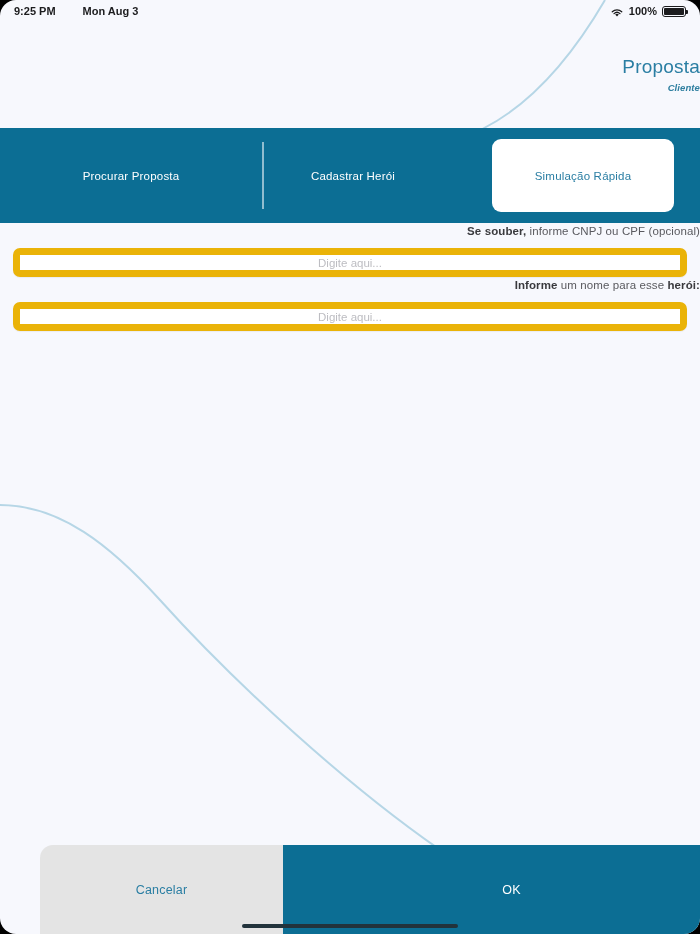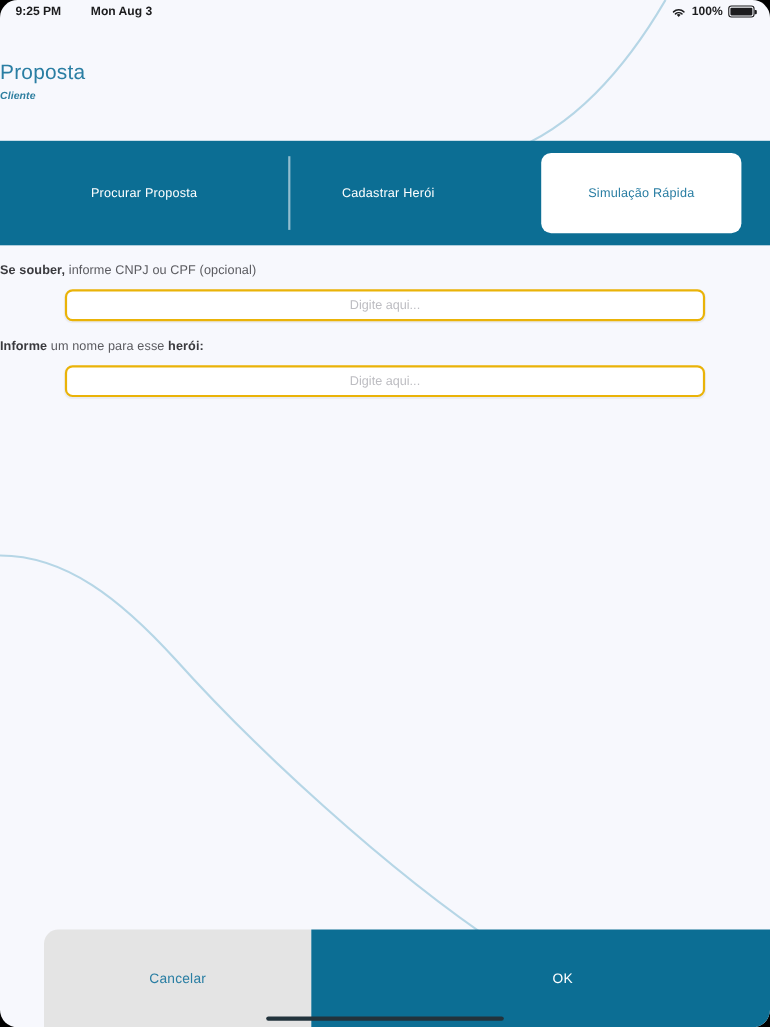--- a/index.html
+++ b/index.html
@@ -20,36 +20,36 @@
   #bg-curves{position:absolute;inset:0;width:700px;height:934px;pointer-events:none;}
 
   
   #statusbar{
     position:absolute;top:0;left:0;width:700px;height:22px;
     display:flex;align-items:center;justify-content:space-between;
     padding:0 14px 0 14px;box-sizing:border-box;
     font-size:11px;font-weight:bold;color:#1c1c1e;z-index:30;
   }
   .sb-left{display:flex;align-items:center;gap:27px;}
-  .sb-right{display:flex;align-items:flex-start;gap:5px;}
+  .sb-right{display:flex;align-items:flex-end;gap:5px;}
   .wifi{display:inline-block;width:14px;height:11px;position:relative;top:1px;}
   .batt{
     display:inline-block;width:24px;height:11px;border:1.2px solid #1c1c1e;
     border-radius:3px;position:relative;box-sizing:border-box;padding:1px;
   }
   .batt:after{
     content:"";position:absolute;right:-3px;top:3px;width:2px;height:4px;
     background:#1c1c1e;border-radius:0 1px 1px 0;
   }
   .batt-fill{display:block;height:100%;background:#1c1c1e;border-radius:1px;}
 
   
   #header{
     position:absolute;top:22px;left:0;width:700px;height:106px;
-    display:flex;flex-direction:column;align-items:flex-start;justify-content:center;
+    display:flex;flex-direction:column;align-items:flex-end;justify-content:center;
     z-index:10;
   }
   #app-title{
     font-size:19px;color:#2a7ea3;letter-spacing:.2px;line-height:1.1;
   }
   #app-subtitle{
     font-size:9.5px;font-style:italic;font-weight:bold;color:#2f7fa0;
     margin-top:4px;letter-spacing:.1px;
   }
 
@@ -75,28 +75,28 @@
     display:flex;align-items:center;justify-content:center;
   }
   .tab.active .tab-label{color:#2a7ea3;}
   .tab.active:before{display:none;}
 
   
   #form{
     position:absolute;top:223px;left:0;width:700px;z-index:10;
   }
   .field-label{
-    text-align:left;font-size:11.5px;color:#5a5a5f;
-    padding:17px 0 0 0;letter-spacing:.1px;
+    text-align:right;font-size:11.5px;color:#5a5a5f;
+    padding:2px 0 0 0;letter-spacing:.1px;
   }
   .field-label b{color:#3a3a3e;font-weight:bold;}
   .text-input{
     display:block;box-sizing:border-box;
-    width:582px;height:29px;margin:11px auto 0 auto;
-    background:#ffffff;border:2px solid #eab308;border-radius:7px;
+    width:674px;height:29px;margin:11px auto 0 auto;
+    background:#ffffff;border:7px solid #eab308;border-radius:7px;
     font-family:"Liberation Sans","DejaVu Sans",sans-serif;
     font-size:11.5px;color:#3a3a3e;text-align:center;
     box-shadow:0 1px 1px rgba(0,0,0,.05);outline:none;
   }
   .text-input::placeholder{color:#bdbdc2;}
 
   
   #bottombar{
     position:absolute;left:0;bottom:0;width:700px;height:89px;
     display:flex;z-index:20;padding-left:40px;

